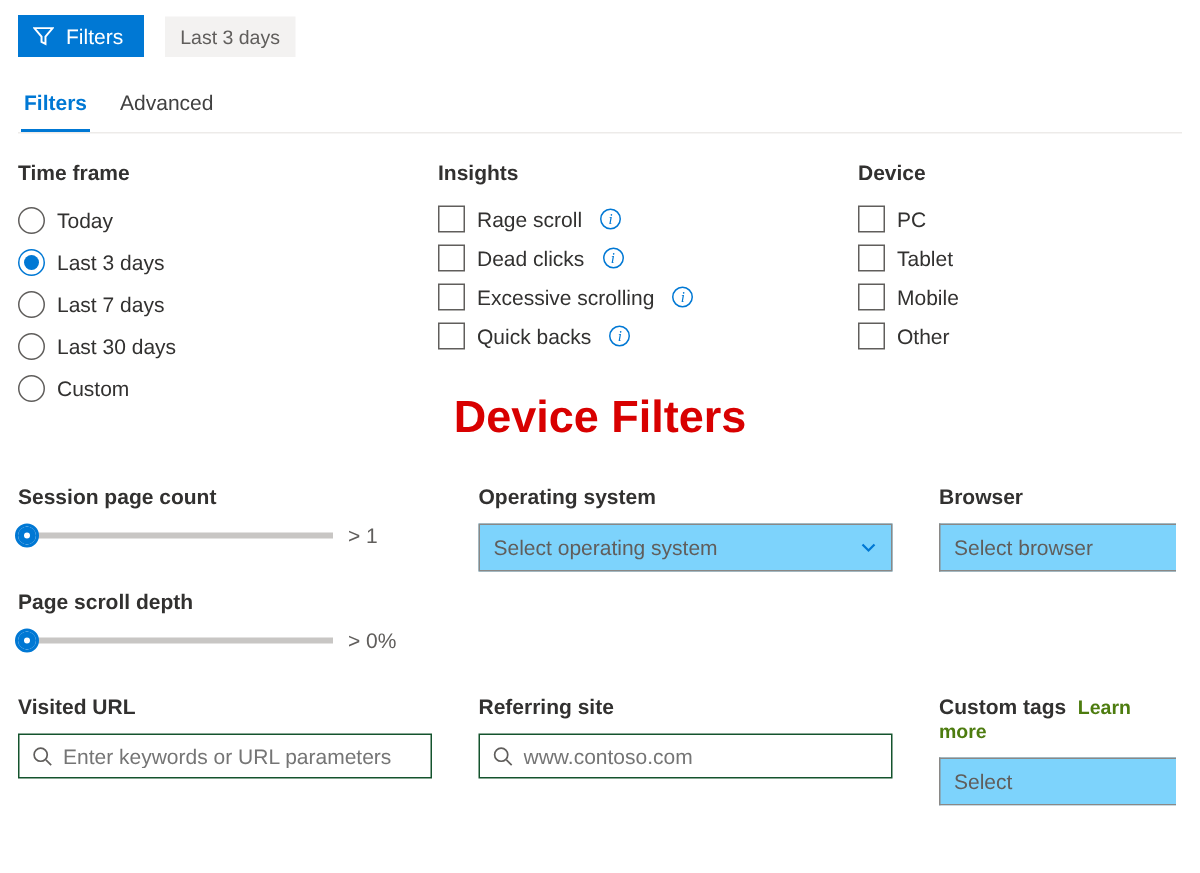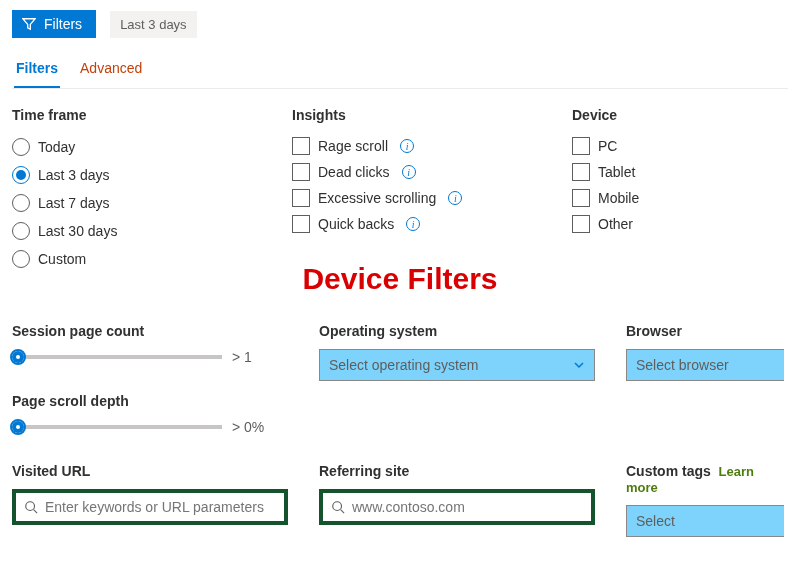--- a/index.html
+++ b/index.html
@@ -17,21 +17,21 @@
       padding: 6px 14px 6px 10px; font-size: 14px; display: inline-flex;
       align-items: center; gap: 8px; cursor: pointer;
     }
     .btn-primary svg { width: 14px; height: 14px; }
     .summary-pill {
       background: #f3f2f1; color: #605e5c; padding: 6px 10px;
       font-size: 13px;
     }
     .tabs { display: flex; gap: 18px; border-bottom: 1px solid #edebe9; padding: 0 2px; margin-bottom: 18px; }
     .tab {
-      padding: 8px 2px 10px; cursor: pointer; color: #c2410c;
+      padding: 8px 2px 10px; cursor: pointer; color: #404040;
       border-bottom: 2px solid transparent; font-size: 14px;
     }
     .tab.active { color: #0078d4; border-bottom-color: #0078d4; font-weight: 600; }
 
     .grid-3 {
       display: grid;
       grid-template-columns: 280px 280px 1fr;
       margin-bottom: 20px;
     }
     .col { padding-right: 4px; }
@@ -81,21 +81,21 @@
     .page-wrap { position: relative; }
 
     
     .select, .input {
       width: 100%; border: 1px solid #8a8886; padding: 7px 9px;
       font-size: 14px; color: #605e5c; background: #7dd3fc;
       display: flex; align-items: center; justify-content: space-between;
       cursor: pointer;
     }
     .select .chevron { color: #0078d4; }
-    .input-wrap { display: flex; align-items: center; border: 4px solid #14532d; padding: 6px 8px; gap: 7px; }
+    .input-wrap { display: flex; align-items: center; border: 1px solid #14532d; padding: 6px 8px; gap: 7px; }
     .input-wrap input {
       border: none; outline: none; font-size: 14px; width: 100%;
     }
     .search-icon { color: #605e5c; flex-shrink: 0; }
     .link { color: #4d7c0f; font-size: 13px; }
 
     .row-3 {
       display: grid;
       grid-template-columns: 280px 280px 1fr;
       column-gap: 27px;

